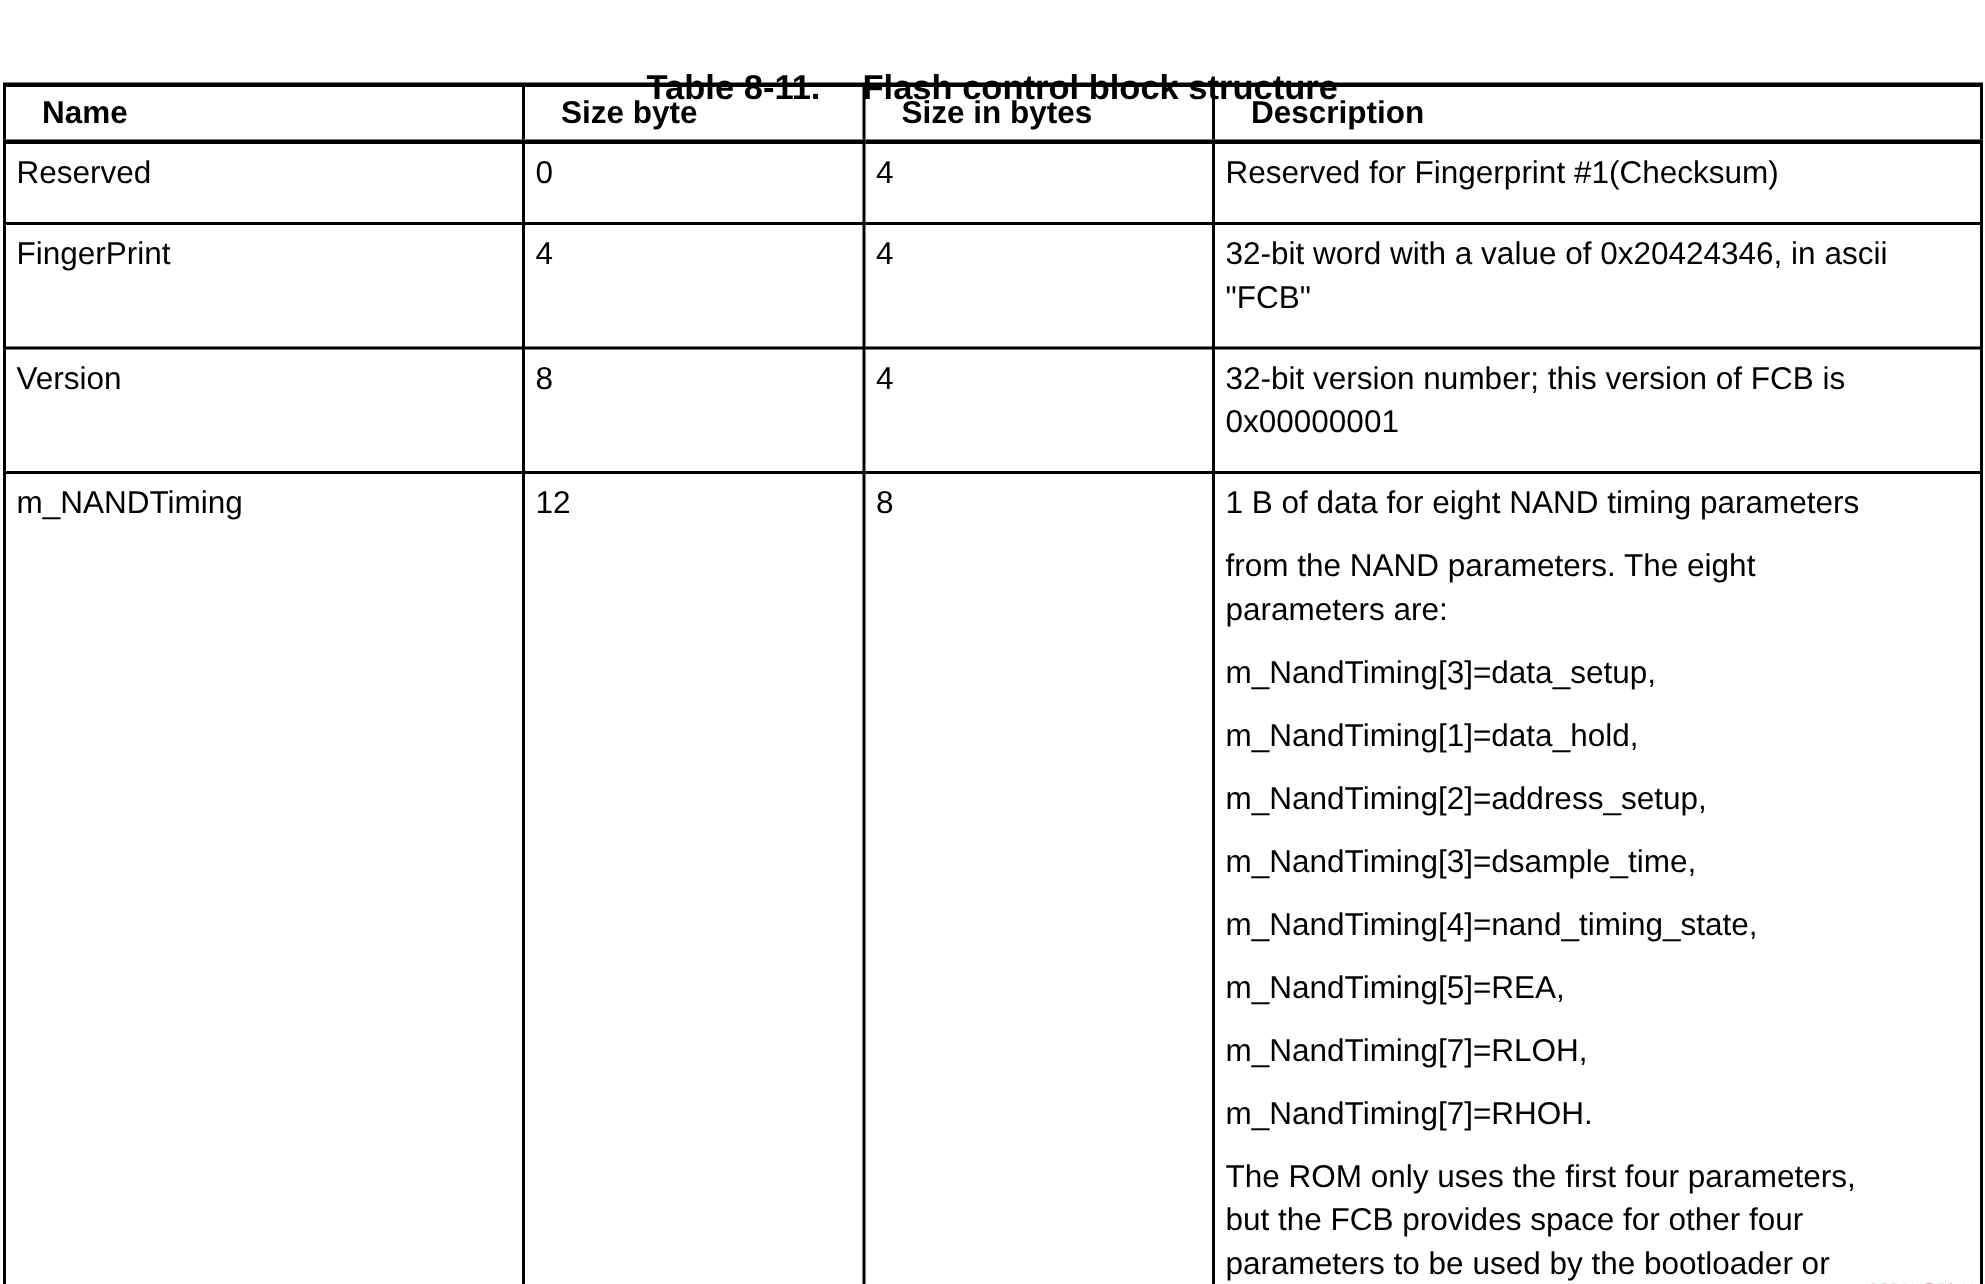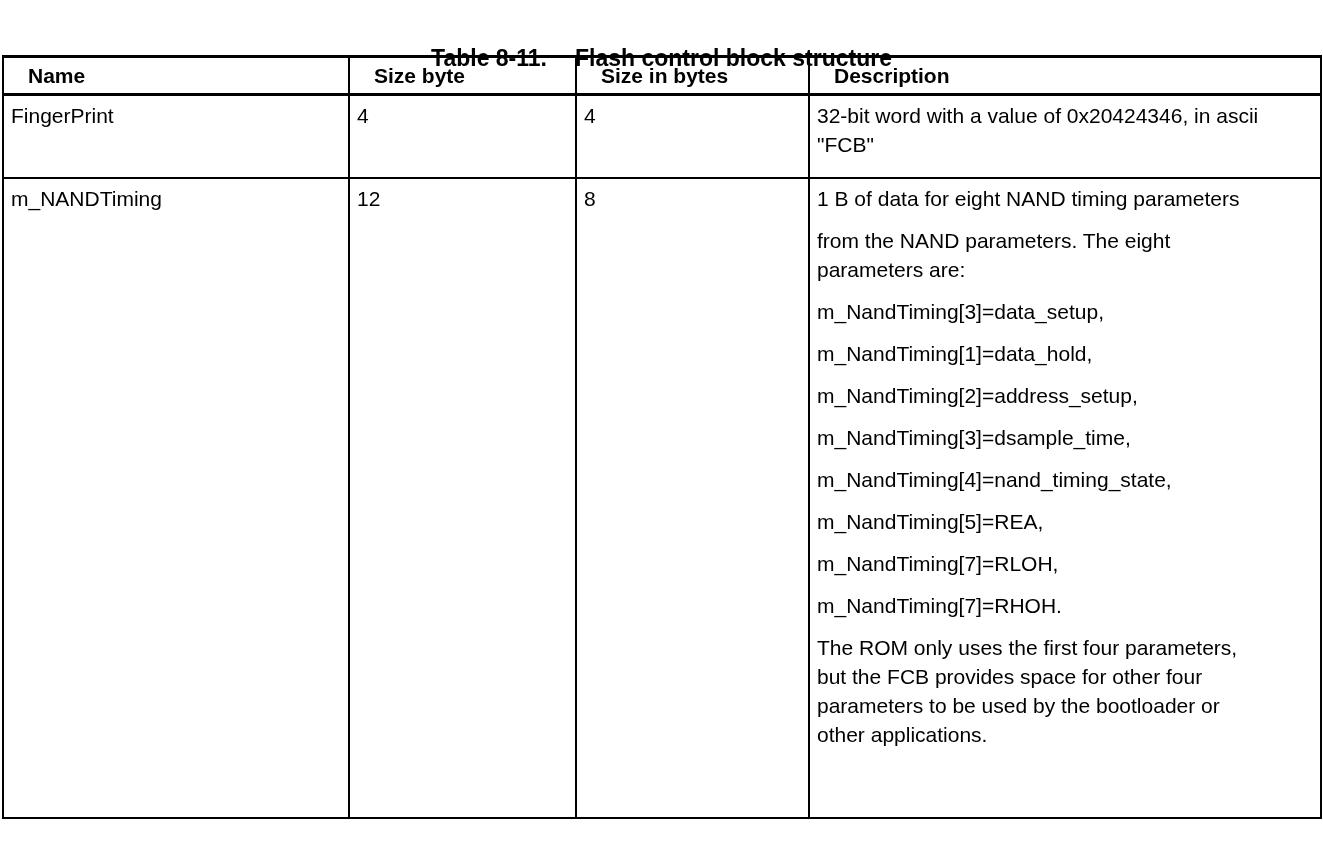--- a/index.html
+++ b/index.html
@@ -89,27 +89,44 @@
     </colgroup>
     <thead>
       <tr class="r-head">
         <th>Name</th>
         <th>Size byte</th>
         <th>Size in bytes</th>
         <th>Description</th>
       </tr>
     </thead>
     <tbody>
+      <tr class="r-0">
+        <td>Reserved</td>
+        <td>0</td>
+        <td>4</td>
+        <td>
+            <p class="para">Reserved for Fingerprint #1(Checksum)</p>
+          </td>
+      </tr>
       <tr class="r-1">
         <td>FingerPrint</td>
         <td>4</td>
         <td>4</td>
         <td>
             <p class="para">32-bit word with a value of 0x20424346, in ascii
 "FCB"</p>
+          </td>
+      </tr>
+      <tr class="r-2">
+        <td>Version</td>
+        <td>8</td>
+        <td>4</td>
+        <td>
+            <p class="para">32-bit version number; this version of FCB is
+0x00000001</p>
           </td>
       </tr>
       <tr class="r-3">
         <td>m_NANDTiming</td>
         <td>12</td>
         <td>8</td>
         <td>
             <p class="para">1 B of data for eight NAND timing parameters</p>
             <p class="para">from the NAND parameters. The eight
 parameters are:</p>

